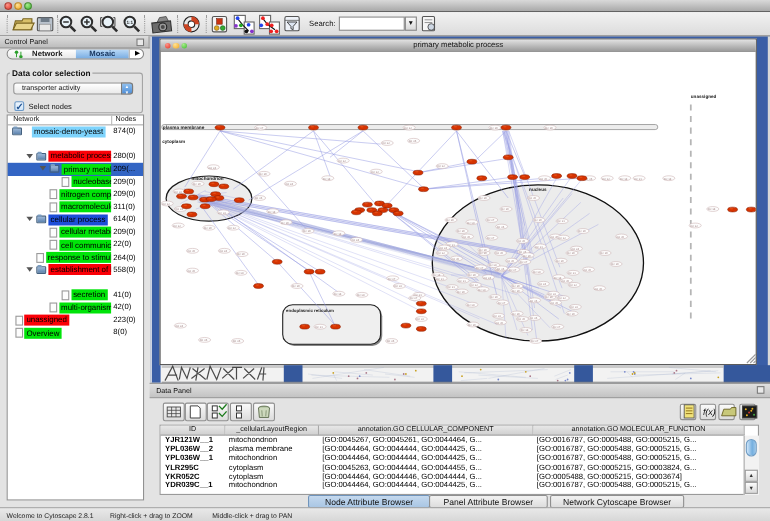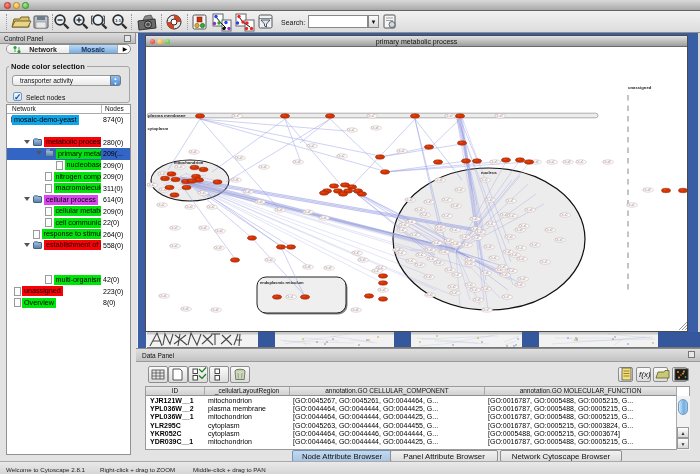--- a/index.html
+++ b/index.html
@@ -154,34 +154,34 @@
 <div id="tabbar">
  <div id="tab-net"><svg width="10" height="9" viewBox="0 0 10 9" style="position:absolute;left:5px;top:0">
           <circle cx="3" cy="2.5" r="1.6" fill="#2ca02c"></circle>
           <circle cx="7" cy="6.5" r="1.6" fill="#2ca02c"></circle>
           <path d="M3 4 L3 7 M7 5 L7 2" stroke="#2ca02c" stroke-width="0.9" fill="none"></path>
         </svg><span style="margin-left:10px">Network</span></div>
  <div id="tab-mos">Mosaic</div>
  <div id="tab-arr">▶</div>
 </div>
 <div id="grpbox"></div>
-<div id="grplbl">Node color selection</div>
+<div id="grplbl">Data color selection</div>
 <div id="combo">transporter activity</div>
 <div id="combostep">▲<br>▼</div>
 <div id="selchk">✓</div>
 <div id="sellbl">Select nodes</div>
 <div id="treelist">
 <div id="treehdr">
         <span style="position:absolute;left:5px;top:0">Network</span>
         <span style="position:absolute;left:98px;top:0">Nodes</span>
         <div style="position:absolute;left:94px;top:0;height:9px;border-left:1px solid #bbb"></div>
       </div>
 <div class="trow" style="top:9.0px;">
         <div class="fold" style="left:4px"></div>
-        <div class="tlabel" style="left:5px;max-width:79px;background:#0ea5e9">mosaic-demo-yeast</div>
+        <div class="tlabel" style="left:22px;max-width:79px;background:#7dd3fc">mosaic-demo-yeast</div>
         <div class="tcount">874(0)</div>
       </div>
 <div class="trow" style="top:31.9px;">
         <div class="tri" style="left:17px"></div>
         <div class="fold" style="left:26px"></div>
         <div class="tlabel" style="left:37px;max-width:57px;background:#fb0007">metabolic process</div>
         <div class="tcount">280(0)</div>
       </div>
 <div class="trow" style="top:43.3px;background:#3365c4;">
         <div class="tri" style="left:29px"></div>
@@ -200,21 +200,21 @@
         <div class="tcount">209(0)</div>
       </div>
 <div class="trow" style="top:77.7px;">
         <div class="file" style="left:38px"></div>
         <div class="tlabel" style="left:46.5px;max-width:47.5px;background:#00e409">macromolecule</div>
         <div class="tcount">311(0)</div>
       </div>
 <div class="trow" style="top:89.1px;">
         <div class="tri" style="left:17px"></div>
         <div class="fold" style="left:26px"></div>
-        <div class="tlabel" style="left:37px;max-width:57px;background:#d946ef">cellular process</div>
+        <div class="tlabel" style="left:37px;max-width:57px;background:#1d4ed8">cellular process</div>
         <div class="tcount">614(0)</div>
       </div>
 <div class="trow" style="top:100.6px;">
         <div class="file" style="left:38px"></div>
         <div class="tlabel" style="left:46.5px;max-width:47.5px;background:#00e409">cellular metabo</div>
         <div class="tcount">209(0)</div>
       </div>
 <div class="trow" style="top:112.0px;">
         <div class="file" style="left:38px"></div>
         <div class="tlabel" style="left:46.5px;max-width:47.5px;background:#00e409">cell communicat</div>
@@ -223,20 +223,25 @@
 <div class="trow" style="top:123.5px;">
         <div class="file" style="left:26px"></div>
         <div class="tlabel" style="left:34.5px;max-width:59.5px;background:#00e409">response to stimulu</div>
         <div class="tcount">264(0)</div>
       </div>
 <div class="trow" style="top:134.9px;">
         <div class="tri" style="left:17px"></div>
         <div class="fold" style="left:26px"></div>
         <div class="tlabel" style="left:37px;max-width:57px;background:#fb0007">establishment of lo</div>
         <div class="tcount">558(0)</div>
+      </div>
+<div class="trow" style="top:157.8px;">
+        <div class="file" style="left:49px"></div>
+        <div class="tlabel" style="left:57.5px;max-width:36.5px;background:#00e409">secretion</div>
+        <div class="tcount">41(0)</div>
       </div>
 <div class="trow" style="top:169.3px;">
         <div class="file" style="left:38px"></div>
         <div class="tlabel" style="left:46.5px;max-width:47.5px;background:#00e409">multi-organism pro</div>
         <div class="tcount">42(0)</div>
       </div>
 <div class="trow" style="top:180.8px;">
         <div class="file" style="left:6.5px"></div>
         <div class="tlabel" style="left:15.0px;max-width:79.0px;background:#fb0007">unassigned</div>
         <div class="tcount">223(0)</div>
@@ -888,21 +893,21 @@
 <div class="td" style="left:4px;top:51.2px;width:55px;font-weight:bold">YDR039C__1</div>
 <div class="td" style="left:62px;top:51.2px;width:80px">mitochondrion</div>
 <div class="td" style="left:147px;top:51.2px;width:190px">[GO:0044464, GO:0044444, GO:0044425, G...</div>
 <div class="td" style="left:342px;top:51.2px;width:188px">[GO:0016787, GO:0005488, GO:0005215, G...</div>
 <div id="dpsb">
         <div class="thumb"></div>
         <div class="sbtn" style="top:31px">▲</div>
         <div class="sbtn" style="top:42px">▼</div>
       </div>
 </div>
-<div class="btab" style="left:156px;top:101px;width:100px;background:linear-gradient(#c3d8ee,#a9c6e4);border-color:#6f94bc">Node Attribute Browser</div>
+<div class="btab" style="left:144px;top:101px;width:111px;background:linear-gradient(#c3d8ee,#a9c6e4);border-color:#6f94bc">Node Attribute Browser</div>
 <div class="btab" style="left:254px;top:101px;width:108px">Panel Attribute Browser</div>
 <div class="btab" style="left:364px;top:101px;width:122px">Network Cytoscape Browser</div>
 </div>
 <div class="abs" id="statusbar">
 <span style="left:6px">Welcome to Cytoscape 2.8.1</span>
 <span style="left:100px">Right-click + drag to ZOOM</span>
 <span style="left:193px">Middle-click + drag to PAN</span>
 </div>
 
 </body></html>

